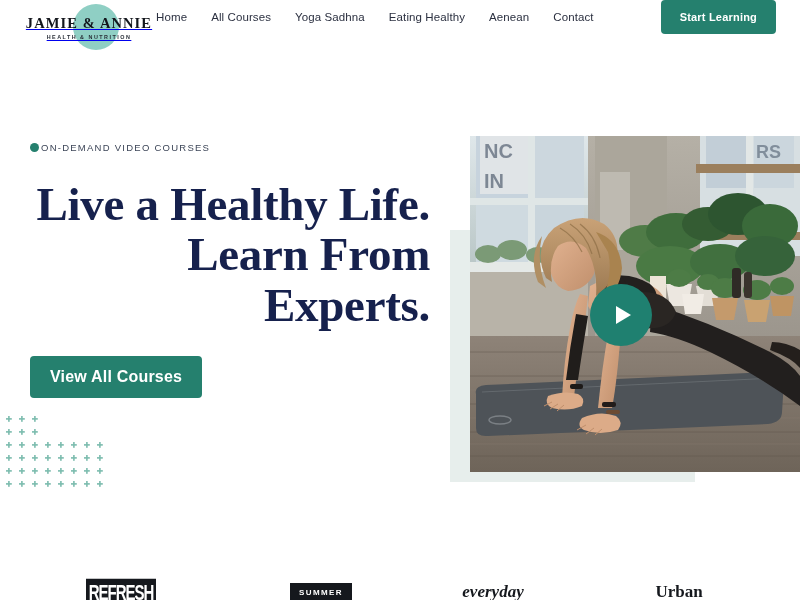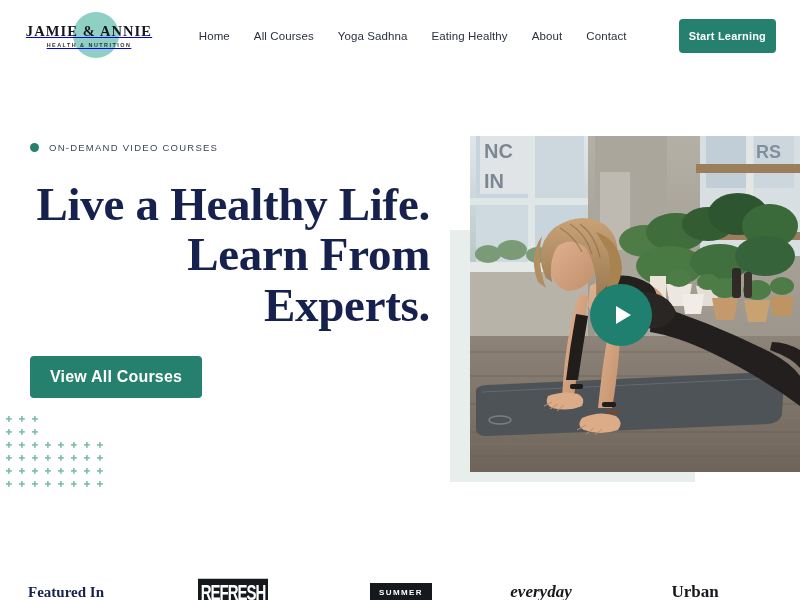--- a/index.html
+++ b/index.html
@@ -16,21 +16,21 @@
     position: relative;
   }
 
   
   .site-header {
     position: absolute;
     top: 0; left: 0;
     width: 800px;
     height: 72px;
     display: flex;
-    align-items: center;
+    align-items: flex-start;
     padding: 0 24px;
   }
 
   .brand {
     position: relative;
     width: 130px;
     height: 56px;
     display: flex;
     flex-direction: column;
     align-items: center;
@@ -77,46 +77,46 @@
   }
   .nav-link {
     font-size: 11.5px;
     color: #2b3040;
     text-decoration: none;
     white-space: nowrap;
     letter-spacing: .1px;
   }
 
   .btn-start {
-    margin-left: 28px;
+    margin-left: 43px;
     background: #25806e;
     color: #ffffff;
     border: none;
     border-radius: 4px;
     font-family: "Liberation Sans", sans-serif;
     font-size: 11px;
     font-weight: 700;
     letter-spacing: .2px;
-    padding: 11px 10px;
+    padding: 11px 19px;
     cursor: pointer;
     white-space: nowrap;
   }
 
   
   .hero-left {
     position: absolute;
     left: 30px;
     top: 142px;
     width: 400px;
   }
 
   .eyebrow {
     display: flex;
     align-items: center;
-    gap: 10px;
+    gap: 2px;
     margin-bottom: 26px;
   }
   .eyebrow-dot {
     width: 9px;
     height: 9px;
     border-radius: 50%;
     background: #25806e;
     flex: 0 0 auto;
   }
   .eyebrow-text {
@@ -305,21 +305,21 @@
     <span class="brand-circle"></span>
     <span class="brand-name">JAMIE &amp; ANNIE</span>
     <span class="brand-tagline">HEALTH &amp; NUTRITION</span>
   </a>
 
   <nav class="main-nav">
     <a class="nav-link" href="#">Home</a>
     <a class="nav-link" href="#">All Courses</a>
     <a class="nav-link" href="#">Yoga Sadhna</a>
     <a class="nav-link" href="#">Eating Healthy</a>
-    <a class="nav-link" href="#">About</a>
+    <a class="nav-link" href="#">Aenean</a>
     <a class="nav-link" href="#">Contact</a>
     <button class="btn-start">Start Learning</button>
   </nav>
 
 </header>
 
 <section class="hero-left">
 
   <div class="eyebrow">
     <span class="eyebrow-dot"></span>
@@ -548,21 +548,20 @@
     </svg>
   </div>
 
   <button class="play-button" title="Play video">
     <span class="play-tri"></span>
   </button>
 
 </div>
 
 <div class="featured-strip">
-  <div class="featured-label">Featured In</div>
 
   <div class="logo-slot">
     <span class="logo-refresh">REFRESH</span>
   </div>
   <div class="logo-slot">
     <span class="logo-summer">SUMMER</span>
   </div>
   <div class="logo-slot">
     <span class="logo-everyday">everyday</span>
   </div>

